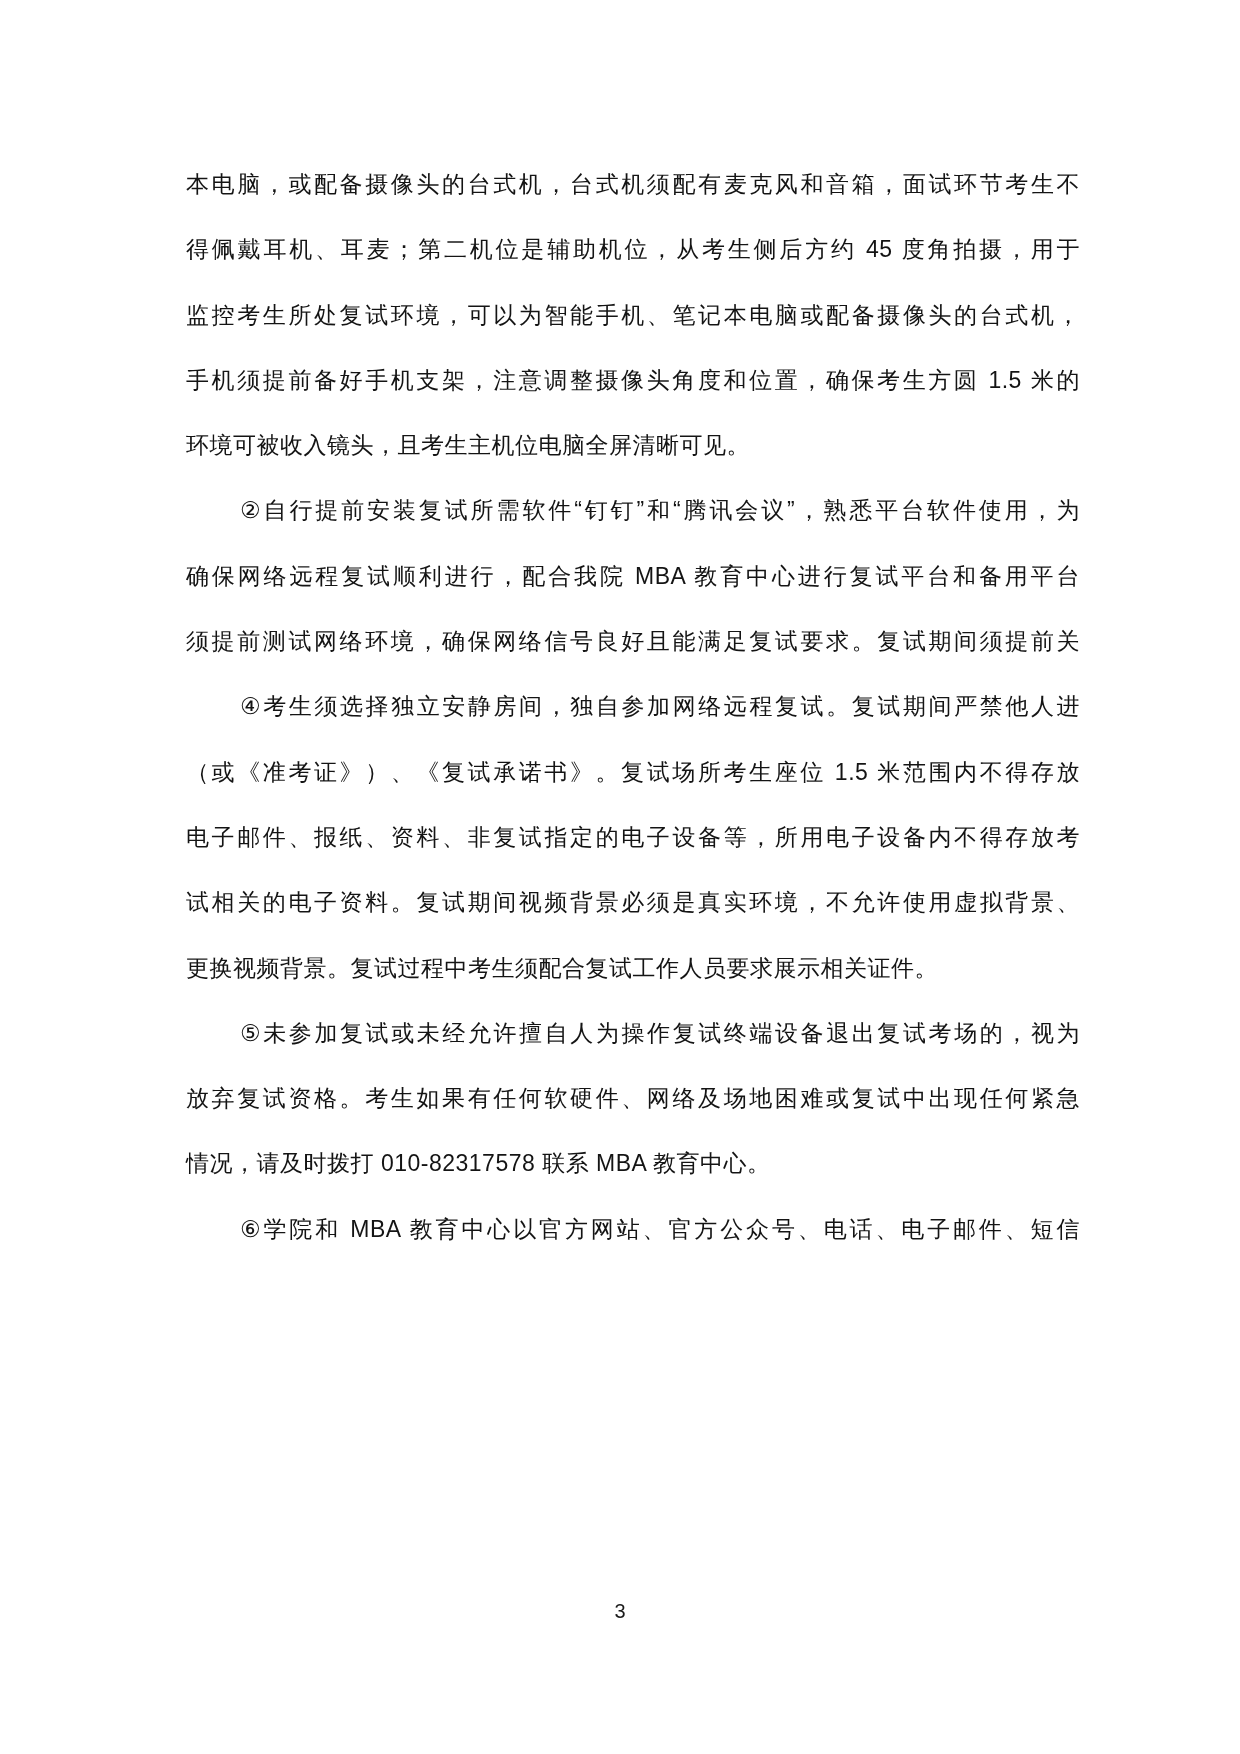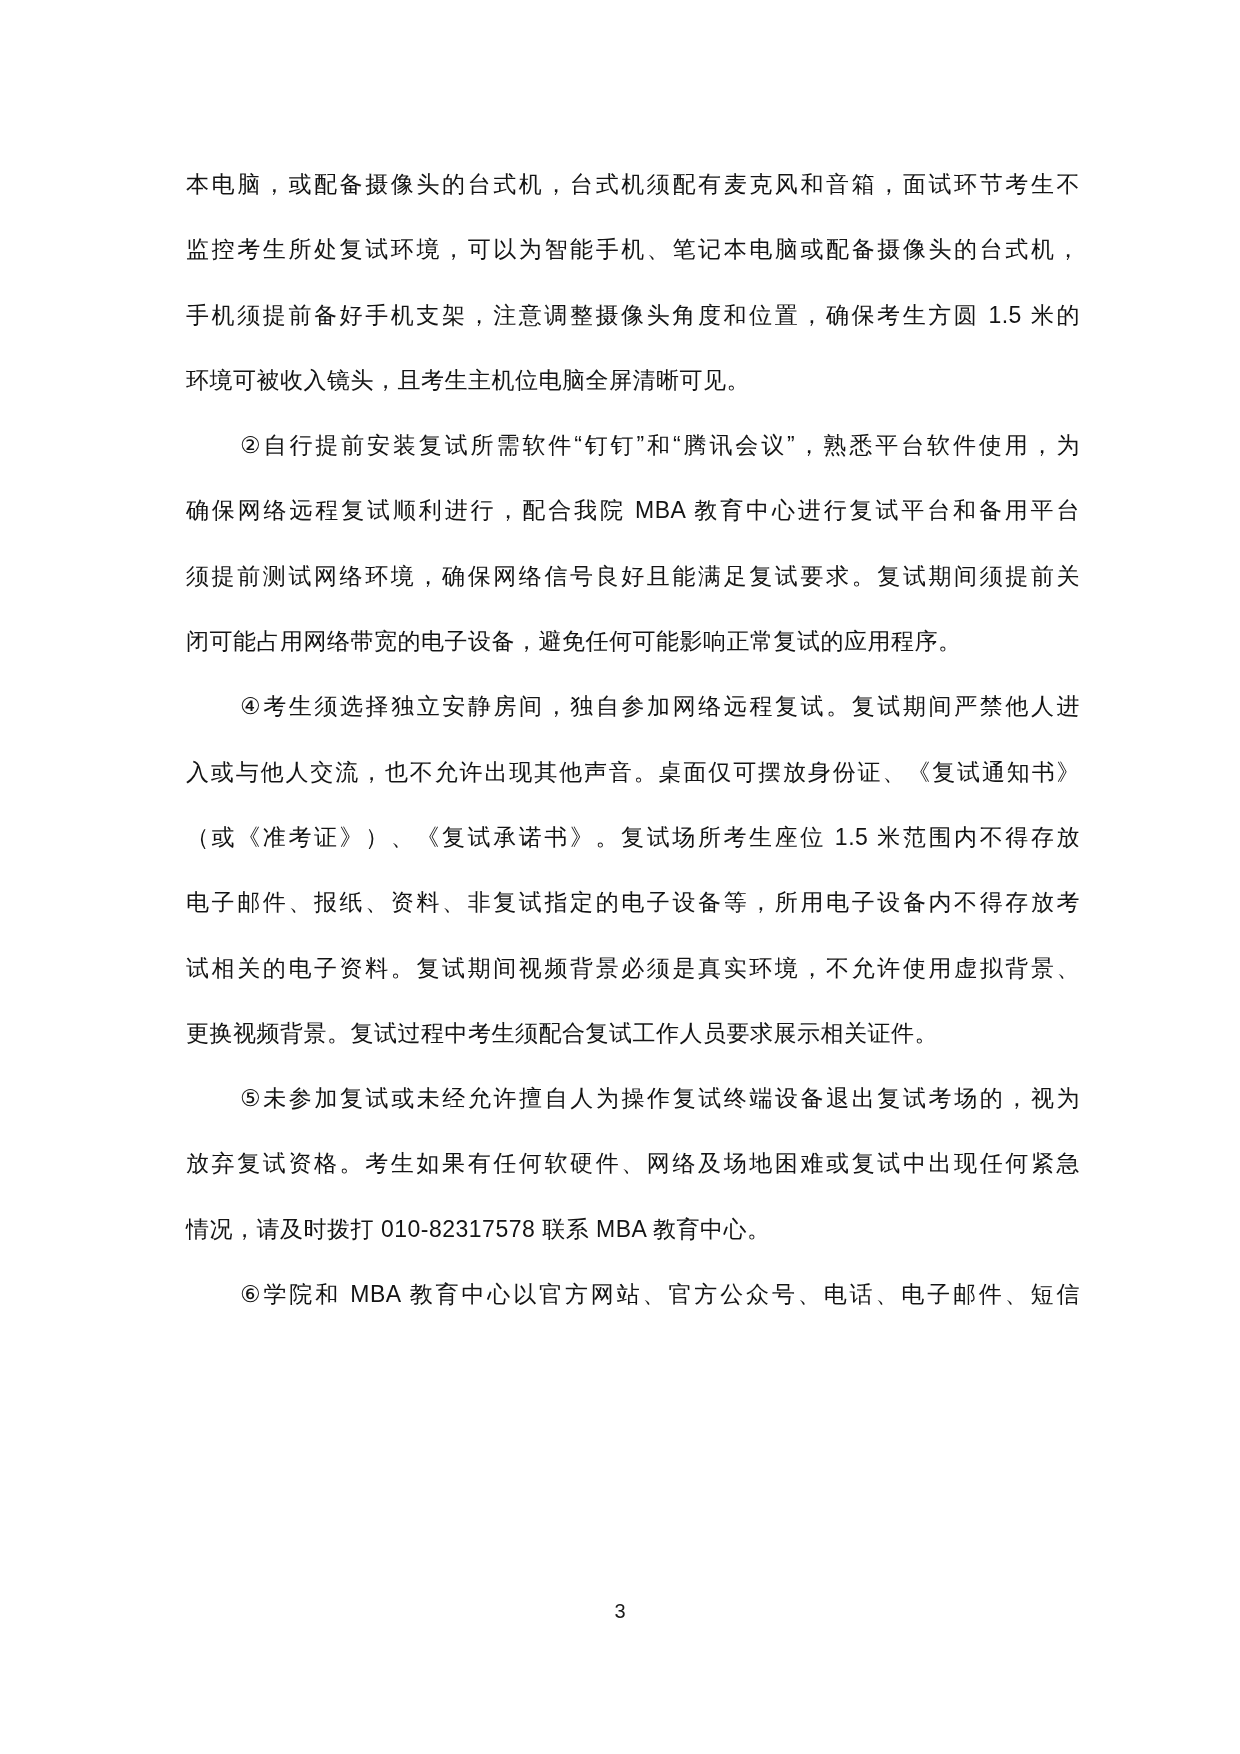--- a/index.html
+++ b/index.html
@@ -46,29 +46,28 @@
     line-height: 30px;
     color: #1a1a1a;
   }
 </style>
 </head>
 <body>
 
 <div class="page">
   <div class="content">
     <div class="ln">本电脑，或配备摄像头的台式机，台式机须配有麦克风和音箱，面试环节考生不</div>
+    <div class="ln">得佩戴耳机、耳麦；第二机位是辅助机位，从考生侧后方约 45 度角拍摄，用于</div>
     <div class="ln">监控考生所处复试环境，可以为智能手机、笔记本电脑或配备摄像头的台式机，</div>
     <div class="ln">手机须提前备好手机支架，注意调整摄像头角度和位置，确保考生方圆 1.5 米的</div>
     <div class="ln end">环境可被收入镜头，且考生主机位电脑全屏清晰可见。</div>
     <div class="ln ind">②自行提前安装复试所需软件“钉钉”和“腾讯会议”，熟悉平台软件使用，为</div>
     <div class="ln">确保网络远程复试顺利进行，配合我院 MBA 教育中心进行复试平台和备用平台</div>
     <div class="ln">须提前测试网络环境，确保网络信号良好且能满足复试要求。复试期间须提前关</div>
-    <div class="ln end">闭可能占用网络带宽的电子设备，避免任何可能影响正常复试的应用程序。</div>
     <div class="ln ind">④考生须选择独立安静房间，独自参加网络远程复试。复试期间严禁他人进</div>
-    <div class="ln">入或与他人交流，也不允许出现其他声音。桌面仅可摆放身份证、《复试通知书》</div>
     <div class="ln">（或《准考证》）、《复试承诺书》。复试场所考生座位 1.5 米范围内不得存放</div>
     <div class="ln">电子邮件、报纸、资料、非复试指定的电子设备等，所用电子设备内不得存放考</div>
     <div class="ln">试相关的电子资料。复试期间视频背景必须是真实环境，不允许使用虚拟背景、</div>
     <div class="ln end">更换视频背景。复试过程中考生须配合复试工作人员要求展示相关证件。</div>
     <div class="ln ind">⑤未参加复试或未经允许擅自人为操作复试终端设备退出复试考场的，视为</div>
     <div class="ln">放弃复试资格。考生如果有任何软硬件、网络及场地困难或复试中出现任何紧急</div>
     <div class="ln end">情况，请及时拨打 010-82317578 联系 MBA 教育中心。</div>
     <div class="ln ind">⑥学院和 MBA 教育中心以官方网站、官方公众号、电话、电子邮件、短信</div>
   </div>
   <div class="page-footer">3</div>

